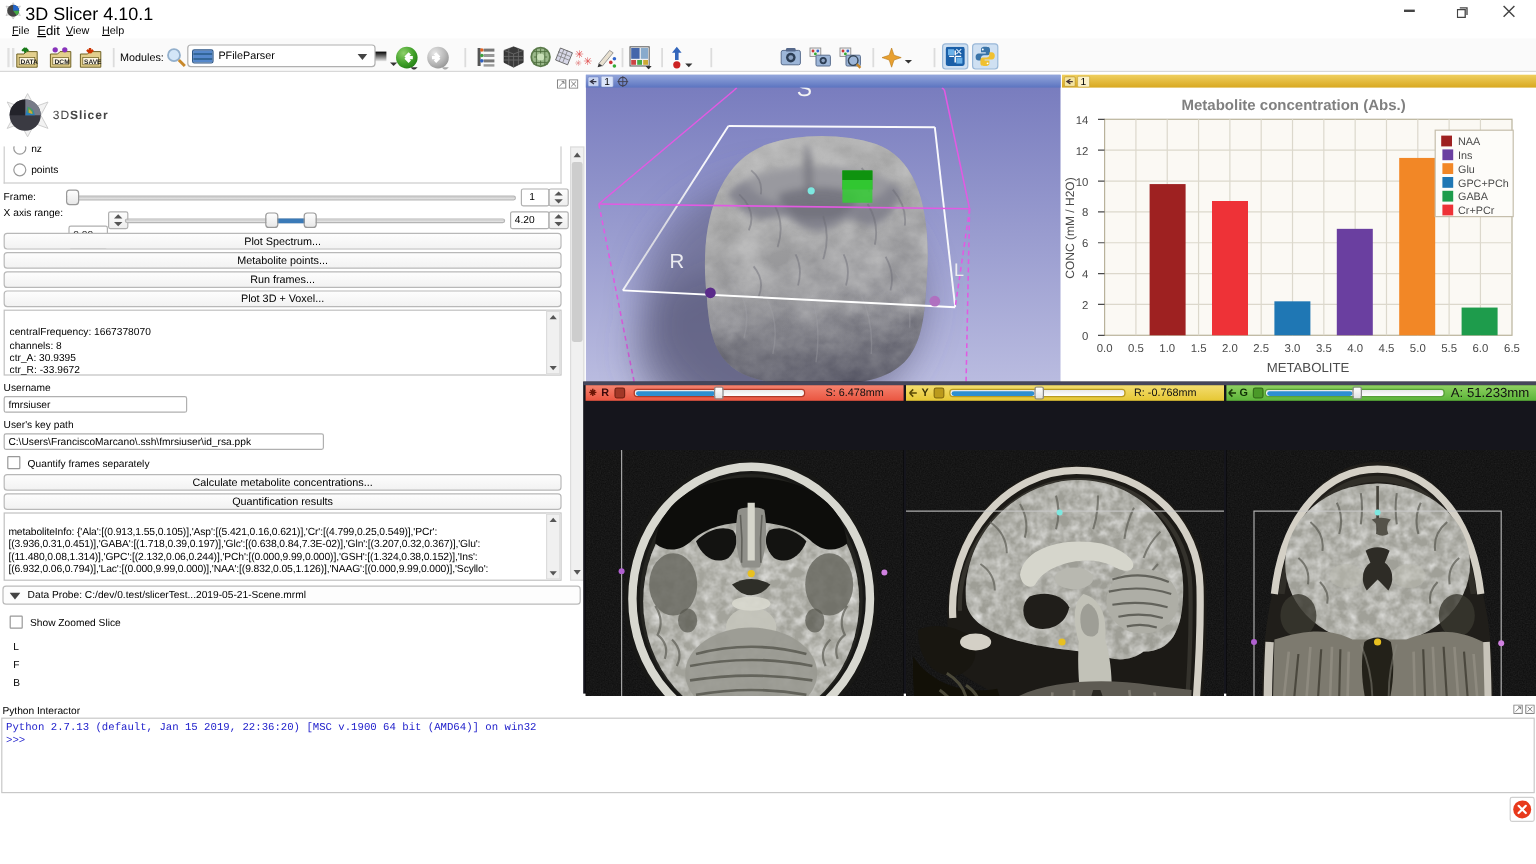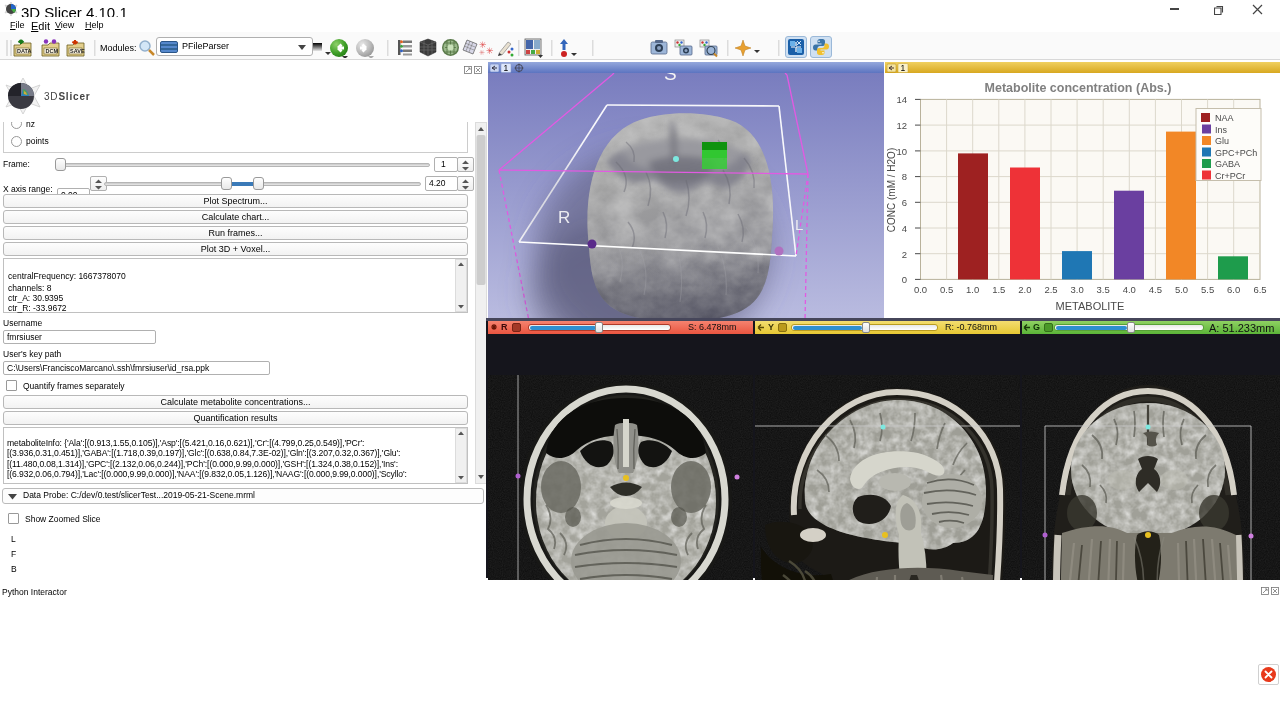--- a/index.html
+++ b/index.html
@@ -292,40 +292,40 @@
     <div class="abs lbl" style="left:3px;top:159px">Frame:</div>
     <div class="slidertrack" style="left:55px;top:163px;width:375px"></div>
     <div class="sliderhandle" style="left:55px;top:158px"></div>
     <div class="abs inputbox" style="left:434px;top:157px;width:24px;height:15px;line-height:13px;padding-left:6px">1</div>
     <div class="spin" style="left:457px;top:157px;height:15px">
       <svg width="15" height="13" viewBox="0 0 15 13">
           <path d="M4,5 l3.5,-3.5 L11,5 Z M4,8 l3.5,3.5 L11,8 Z" fill="#555"></path>
         </svg>
     </div>
 
-    <div class="abs lbl" style="left:3px;top:184px">X axis range:</div>
+    <div class="abs lbl" style="left:3px;top:172px">X axis range:</div>
     <div class="abs inputbox" style="left:57px;top:188px;width:33px;height:19px;line-height:13px">0.00</div>
     <div class="spin" style="left:90px;top:176px;height:15px">
       <svg width="15" height="13" viewBox="0 0 15 13">
           <path d="M4,5 l3.5,-3.5 L11,5 Z M4,8 l3.5,3.5 L11,8 Z" fill="#555"></path>
         </svg>
     </div>
     <div class="slidertrack" style="left:104px;top:182px;width:317px"></div>
     <div class="abs" style="left:227px;top:182px;width:32px;height:4px;background:#3a7ab8;border-radius:2px"></div>
     <div class="sliderhandle" style="left:221px;top:177px"></div>
     <div class="sliderhandle" style="left:253px;top:177px"></div>
     <div class="abs inputbox" style="left:425px;top:176px;width:33px;height:15px;line-height:13px">4.20</div>
     <div class="spin" style="left:457px;top:176px;height:15px">
       <svg width="15" height="13" viewBox="0 0 15 13">
           <path d="M4,5 l3.5,-3.5 L11,5 Z M4,8 l3.5,3.5 L11,8 Z" fill="#555"></path>
         </svg>
     </div>
 
     <div class="btn" style="top:194px">Plot Spectrum...</div>
-    <div class="btn" style="top:210px">Calculate chart...</div>
+    <div class="btn" style="top:210px">Metabolite points...</div>
     <div class="btn" style="top:226px">Run frames...</div>
     <div class="btn" style="top:242px">Plot 3D + Voxel...</div>
 
     <div class="ta" style="left:3px;top:258px;width:465px;height:55px"></div>
     <div class="abs lbl" style="left:8px;top:271px">centralFrequency: 1667378070</div>
     <div class="abs lbl" style="left:8px;top:283px">channels: 8</div>
     <div class="abs lbl" style="left:8px;top:293px">ctr_A: 30.9395</div>
     <div class="abs lbl" style="left:8px;top:303px">ctr_R: -33.9672</div>
     <div class="sb" style="left:455px;top:259px;width:12px;height:53px"></div>
     <svg class="abs" style="left:456px;top:260px" width="10" height="51" viewBox="0 0 10 51">
@@ -774,17 +774,18 @@
     </div>
   </div>
 
   <div class="abs" id="pylabel">Python Interactor</div>
   <svg class="abs" style="left:1261px;top:587px" width="18" height="8" viewBox="0 0 18 8">
     <rect x="0.5" y="0.5" width="7" height="7" fill="#fff" stroke="#777" stroke-width="0.8"></rect>
     <path d="M2,6 L6,2 M4,2 h2 v2" stroke="#777" stroke-width="0.8" fill="none"></path>
     <rect x="10.5" y="0.5" width="7" height="7" fill="#fff" stroke="#777" stroke-width="0.8"></rect>
     <path d="M12,2 L16,6 M16,2 L12,6" stroke="#777" stroke-width="0.8"></path>
   </svg>
+  <div class="abs" id="pyconsole">Python 2.7.13 (default, Jan 15 2019, 22:36:20) [MSC v.1900 64 bit (AMD64)] on win32<br>&gt;&gt;&gt;</div>
   <div class="abs" id="closebtn"><svg width="19" height="19" viewBox="0 0 19 19" style="margin:0">
         <circle cx="9.5" cy="9.5" r="7.5" fill="#e8391b"></circle>
         <path d="M6.5,6.5 L12.5,12.5 M12.5,6.5 L6.5,12.5" stroke="#fff" stroke-width="1.8" stroke-linecap="round"></path>
       </svg></div>
 </div>
 
 </body></html>

